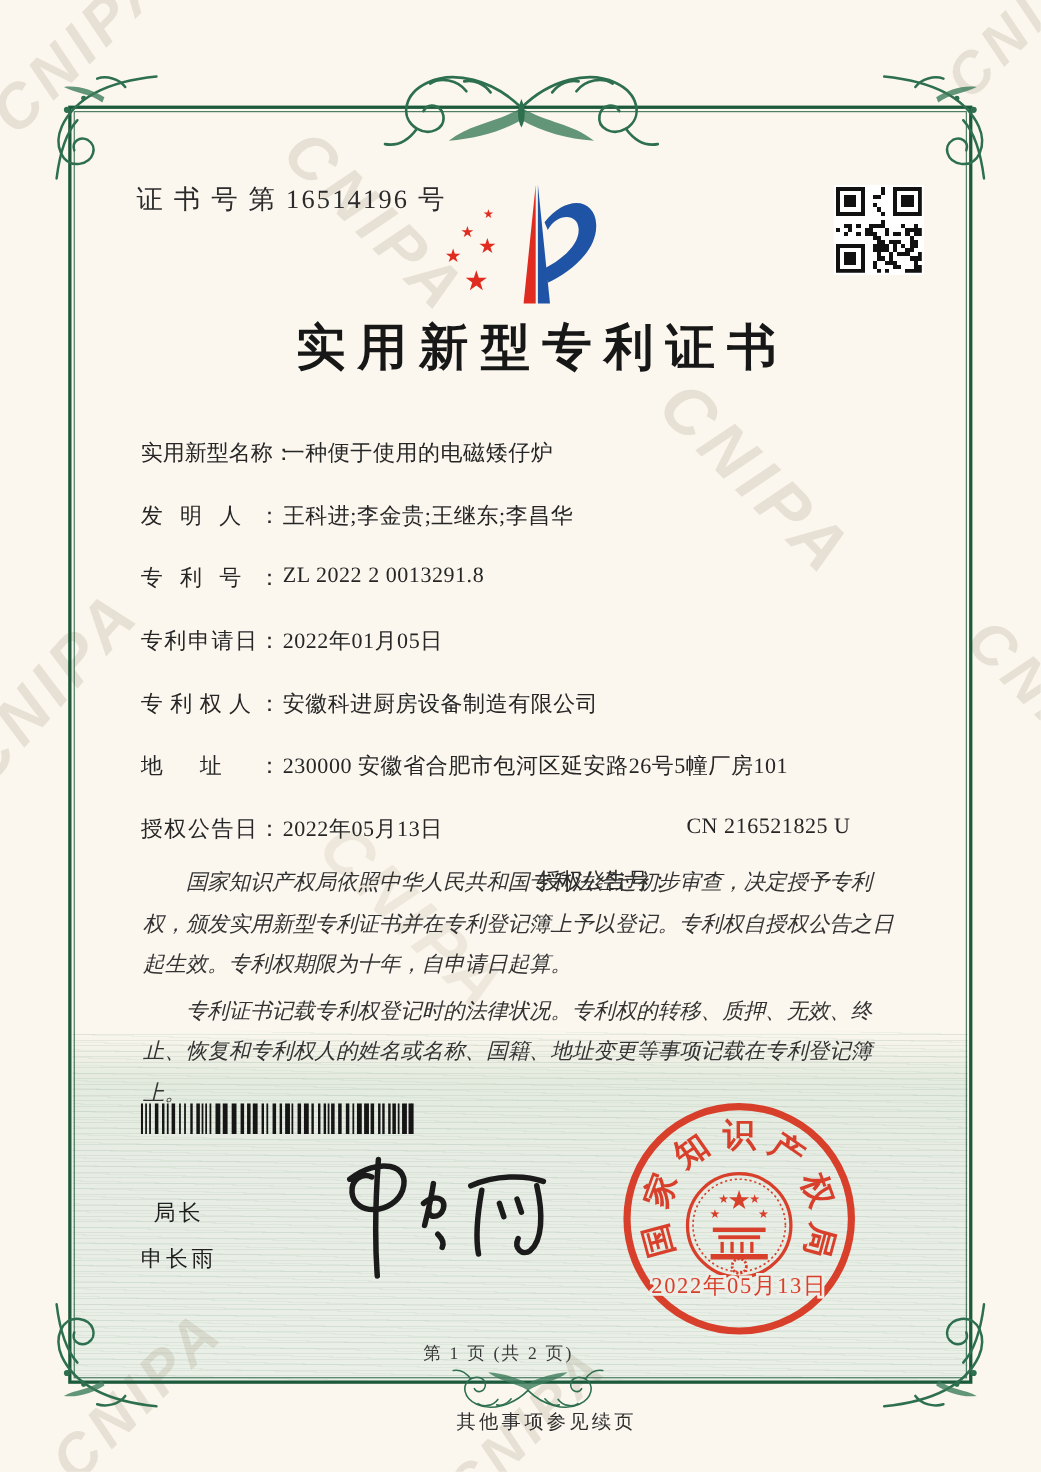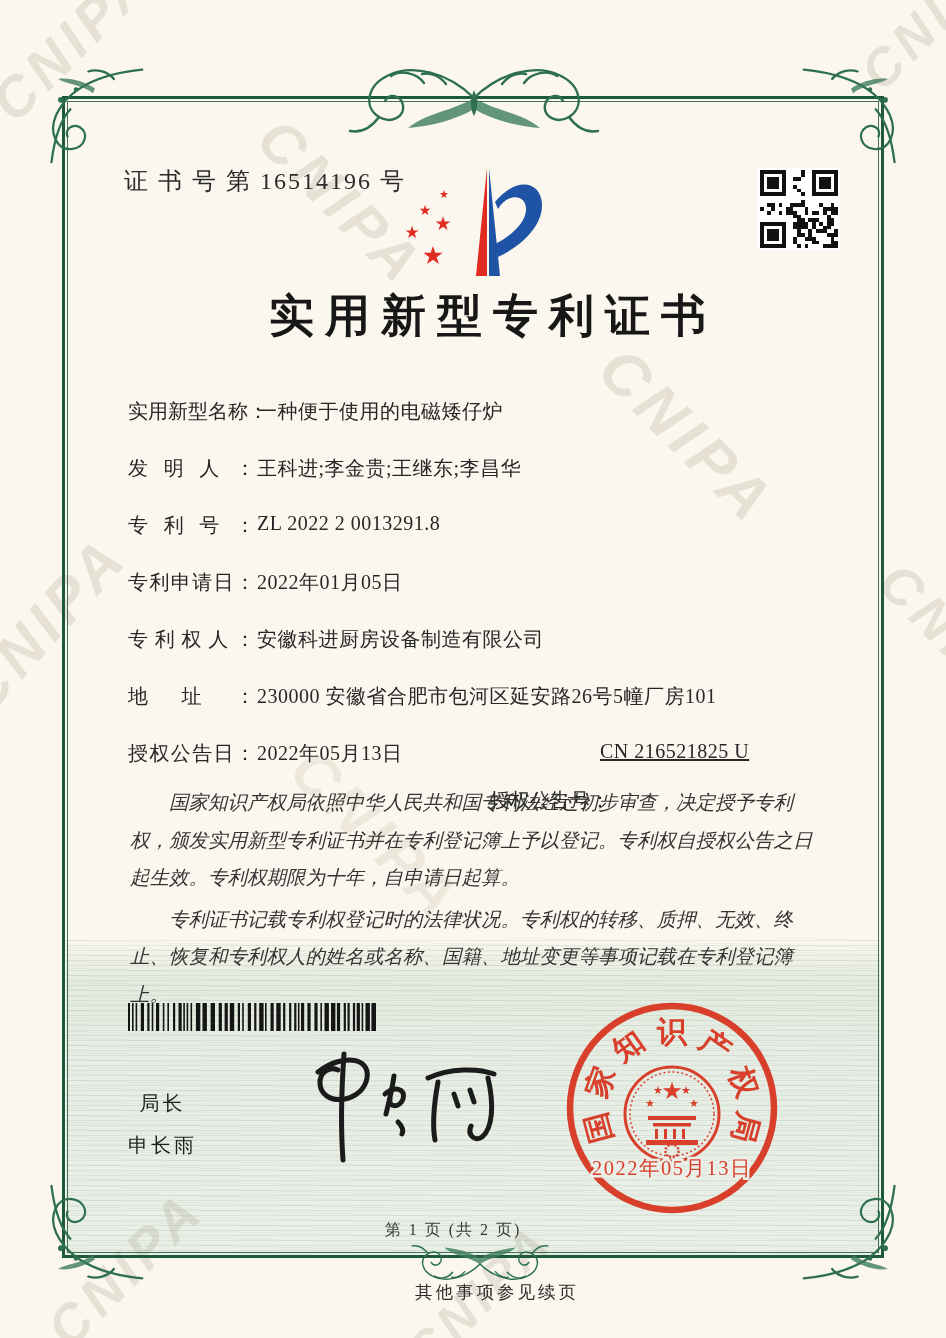--- a/index.html
+++ b/index.html
@@ -27,21 +27,21 @@
   .qr{position:absolute;left:758px;top:168px;width:78px;height:78px;z-index:4;background:#fff;padding:2px;}
   .title{position:absolute;left:0;top:286px;width:946px;text-align:center;font-size:45px;font-weight:700;
          letter-spacing:11px;color:#171717;z-index:4;padding-left:20px;}
 
   
   .fields{position:absolute;left:128px;top:398px;width:700px;z-index:4;font-size:20px;color:#262626;}
   .field-row{position:relative;height:23px;margin-bottom:34px;white-space:nowrap;}
   .f-label{display:inline-block;width:127px;text-align:justify;text-align-last:justify;color:#262626;vertical-align:top;}
   .f-value{margin-left:2px;letter-spacing:.5px;}
   .f-label2{position:absolute;left:362px;top:16px;margin-top:31px;}
-  .f-value2{position:absolute;left:472px;top:0;letter-spacing:.5px;text-decoration:underline;}
+  .f-value2{position:absolute;left:496px;top:0;letter-spacing:.5px;}
 
   
   .paras{position:absolute;left:126px;top:780px;width:696px;z-index:4;}
   .paras p{margin:4px;text-indent:2em;font-size:19.5px;line-height:37.5px;color:#333;font-style:italic;
            font-family:"Liberation Serif","DejaVu Serif",serif;}
 
   
   .barcode{position:absolute;left:128px;top:1003px;width:250px;height:28px;z-index:4;}
   .signer{position:absolute;left:128px;top:1082px;z-index:4;font-size:20px;color:#1f1f1f;letter-spacing:3px;line-height:42px;text-align:center;}
   .signature{position:absolute;left:282px;top:1042px;z-index:4;}

